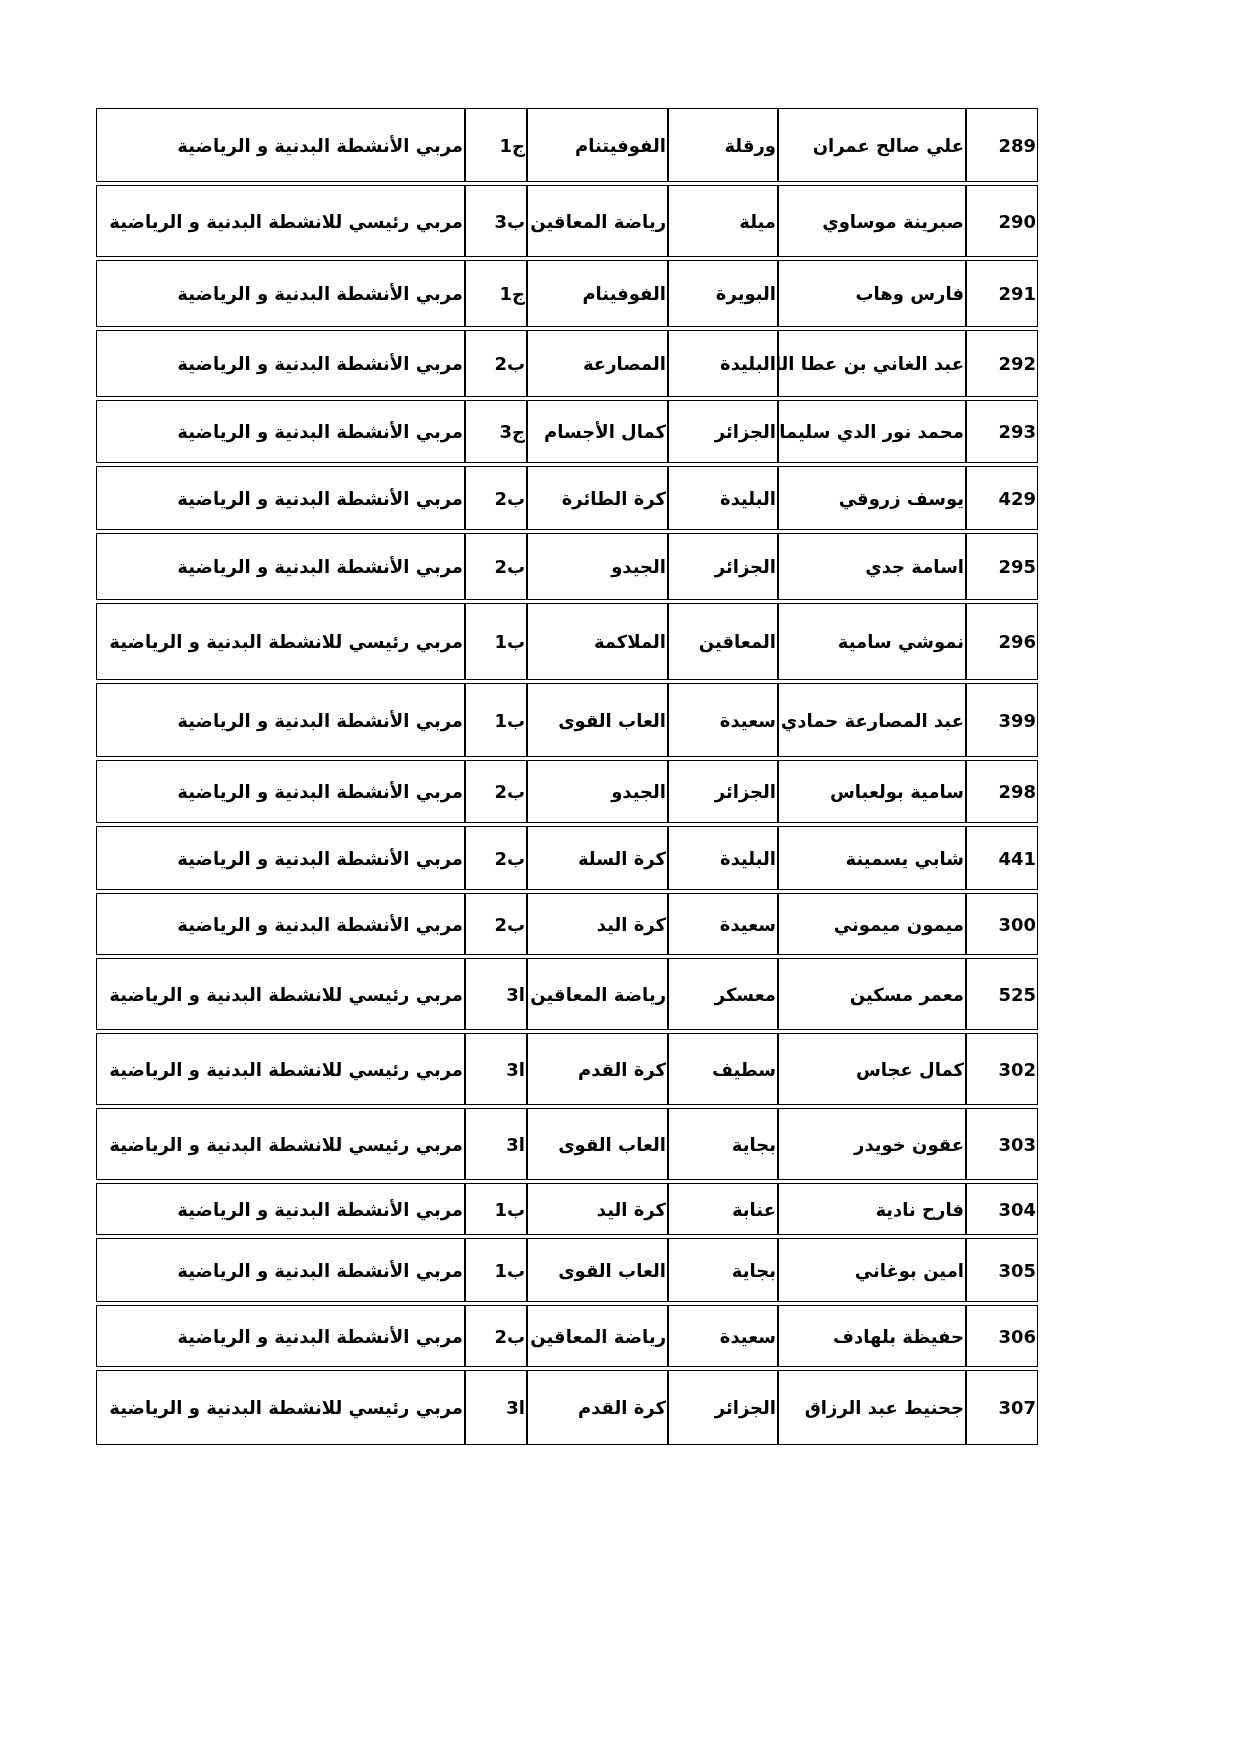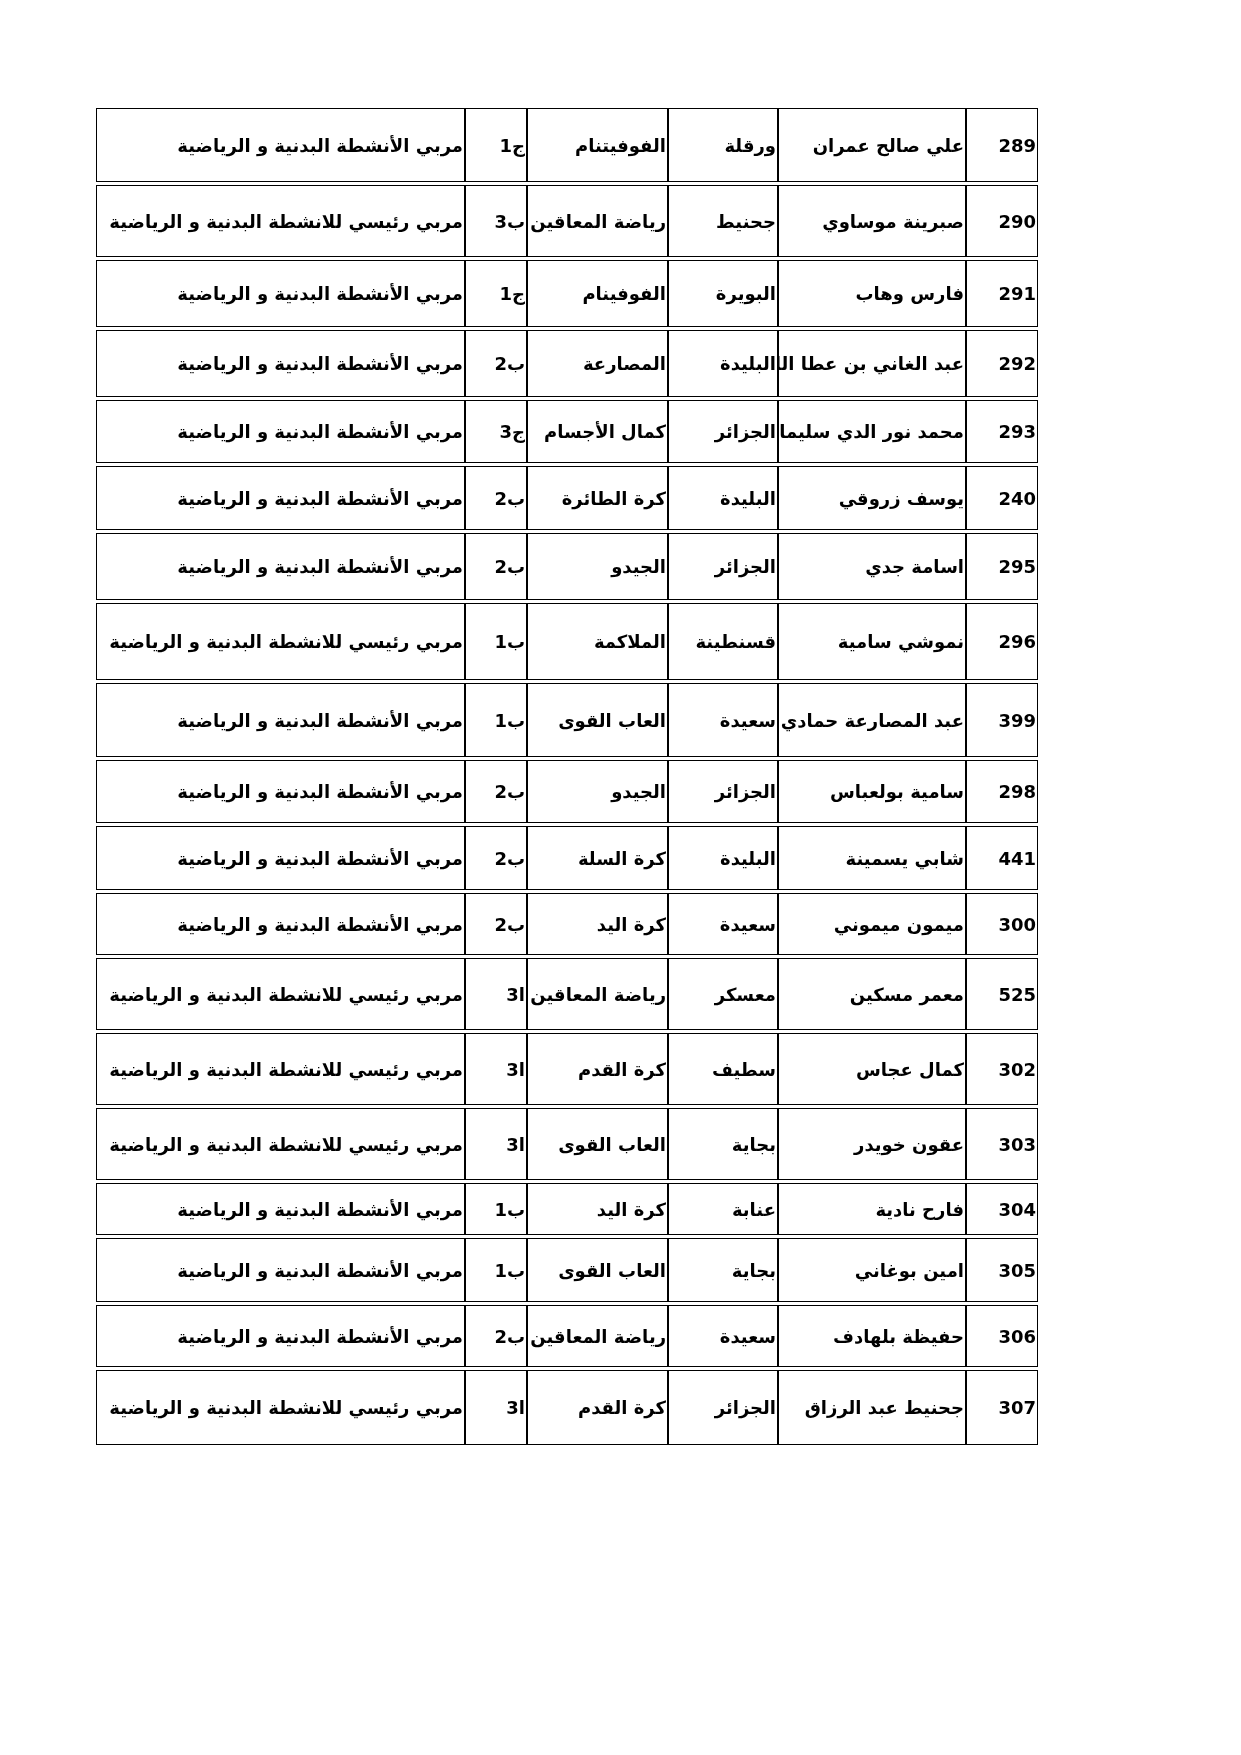--- a/index.html
+++ b/index.html
@@ -76,21 +76,21 @@
           <td class="col-num">289</td>
           <td class="col-name">علي صالح عمران</td>
           <td class="col-city">ورقلة</td>
           <td class="col-sport">الفوفيتنام</td>
           <td class="col-grade">ج1</td>
           <td class="col-job">مربي الأنشطة البدنية و الرياضية</td>
         </tr>
         <tr style="height: 72px;">
           <td class="col-num">290</td>
           <td class="col-name">صبرينة موساوي</td>
-          <td class="col-city">جحنيط</td>
+          <td class="col-city">ميلة</td>
           <td class="col-sport">رياضة المعاقين</td>
           <td class="col-grade">ب3</td>
           <td class="col-job">مربي رئيسي للانشطة البدنية و الرياضية</td>
         </tr>
         <tr style="height: 67px;">
           <td class="col-num">291</td>
           <td class="col-name">فارس وهاب</td>
           <td class="col-city">البويرة</td>
           <td class="col-sport">الفوفينام</td>
           <td class="col-grade">ج1</td>
@@ -106,39 +106,39 @@
         </tr>
         <tr style="height: 63px;">
           <td class="col-num">293</td>
           <td class="col-name">محمد نور الدي سليماني</td>
           <td class="col-city">الجزائر</td>
           <td class="col-sport">كمال الأجسام</td>
           <td class="col-grade">ج3</td>
           <td class="col-job">مربي الأنشطة البدنية و الرياضية</td>
         </tr>
         <tr style="height: 64px;">
-          <td class="col-num">240</td>
+          <td class="col-num">429</td>
           <td class="col-name">يوسف زروقي</td>
           <td class="col-city">البليدة</td>
           <td class="col-sport">كرة الطائرة</td>
           <td class="col-grade">ب2</td>
           <td class="col-job">مربي الأنشطة البدنية و الرياضية</td>
         </tr>
         <tr style="height: 67px;">
           <td class="col-num">295</td>
           <td class="col-name">اسامة جدي</td>
           <td class="col-city">الجزائر</td>
           <td class="col-sport">الجيدو</td>
           <td class="col-grade">ب2</td>
           <td class="col-job">مربي الأنشطة البدنية و الرياضية</td>
         </tr>
         <tr style="height: 77px;">
           <td class="col-num">296</td>
           <td class="col-name">نموشي سامية</td>
-          <td class="col-city">قسنطينة</td>
+          <td class="col-city">المعاقين</td>
           <td class="col-sport">الملاكمة</td>
           <td class="col-grade">ب1</td>
           <td class="col-job">مربي رئيسي للانشطة البدنية و الرياضية</td>
         </tr>
         <tr style="height: 74px;">
           <td class="col-num">399</td>
           <td class="col-name">عبد المصارعة حمادي</td>
           <td class="col-city">سعيدة</td>
           <td class="col-sport">العاب القوى</td>
           <td class="col-grade">ب1</td>

